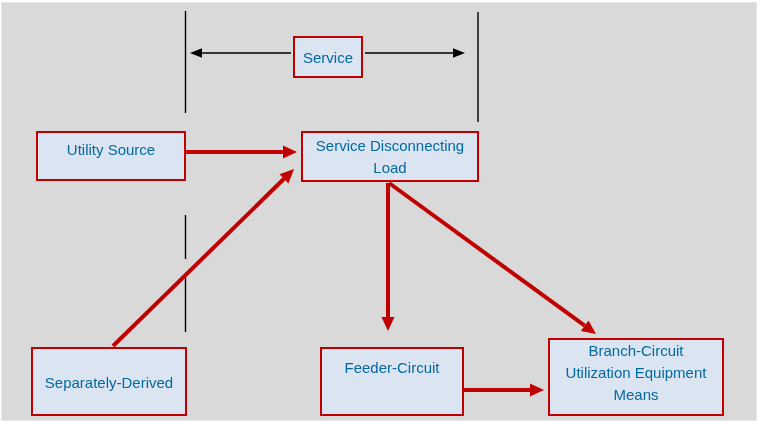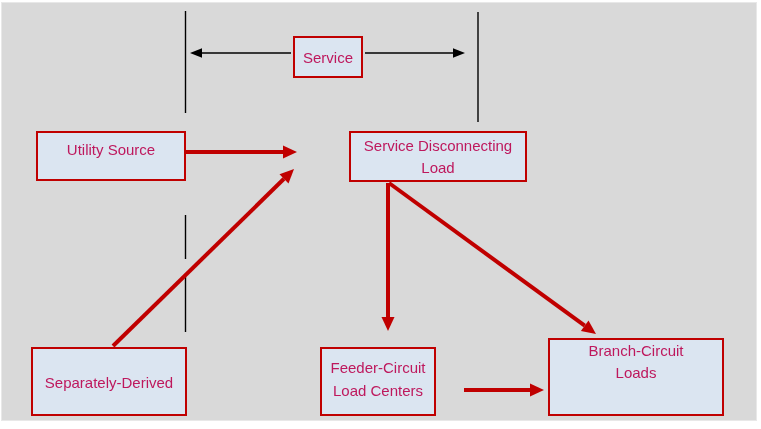--- a/index.html
+++ b/index.html
@@ -32,44 +32,44 @@
     width: 761px;
     height: 429px;
     z-index: 1;
   }
   .box {
     position: absolute;
     z-index: 2;
     box-sizing: border-box;
     background: #dbe5f1;
     border: 2px solid #c00000;
-    color: #be185d;
+    color: #0369a1;
     font-size: 15px;
     text-align: center;
   }
   .box .line { white-space: nowrap; }
 
   .box-service {
     left: 293px; top: 36px; width: 70px; height: 42px;
     display: flex; align-items: center; justify-content: center;
   }
   .box-utility {
     left: 36px; top: 131px; width: 150px; height: 50px;
     padding-top: 5px; line-height: 23px;
   }
   .box-sdm {
     left: 301px; top: 131px; width: 178px; height: 51px;
-    padding-top: 2px; line-height: 22px; margin-left: 48px;
+    padding-top: 2px; line-height: 22px;
   }
   .box-separately {
     left: 31px; top: 347px; width: 156px; height: 69px;
     padding-top: 22px; line-height: 23px;
   }
   .box-feeder {
-    left: 320px; top: 347px; width: 116px; height: 69px;
+    left: 320px; top: 347px; width: 144px; height: 69px;
     padding-top: 7px; line-height: 23px;
   }
   .box-branch {
     left: 548px; top: 338px; width: 176px; height: 78px;
     line-height: 22px;
   }
 </style>
 </head>
 <body>
 
@@ -133,20 +133,20 @@
     <div class="line">Service Disconnecting</div>
     <div class="line">Load</div>
   </div>
 
   <div class="box box-separately">
     <div class="line">Separately-Derived</div>
   </div>
 
   <div class="box box-feeder">
     <div class="line">Feeder-Circuit</div>
-    <div class="line">Load Centers</div>
   </div>
 
   <div class="box box-branch">
     <div class="line">Branch-Circuit</div>
-    <div class="line">Loads</div>
+    <div class="line">Utilization Equipment</div>
+    <div class="line">Means</div>
   </div>
 </div>
 
 </body></html>

